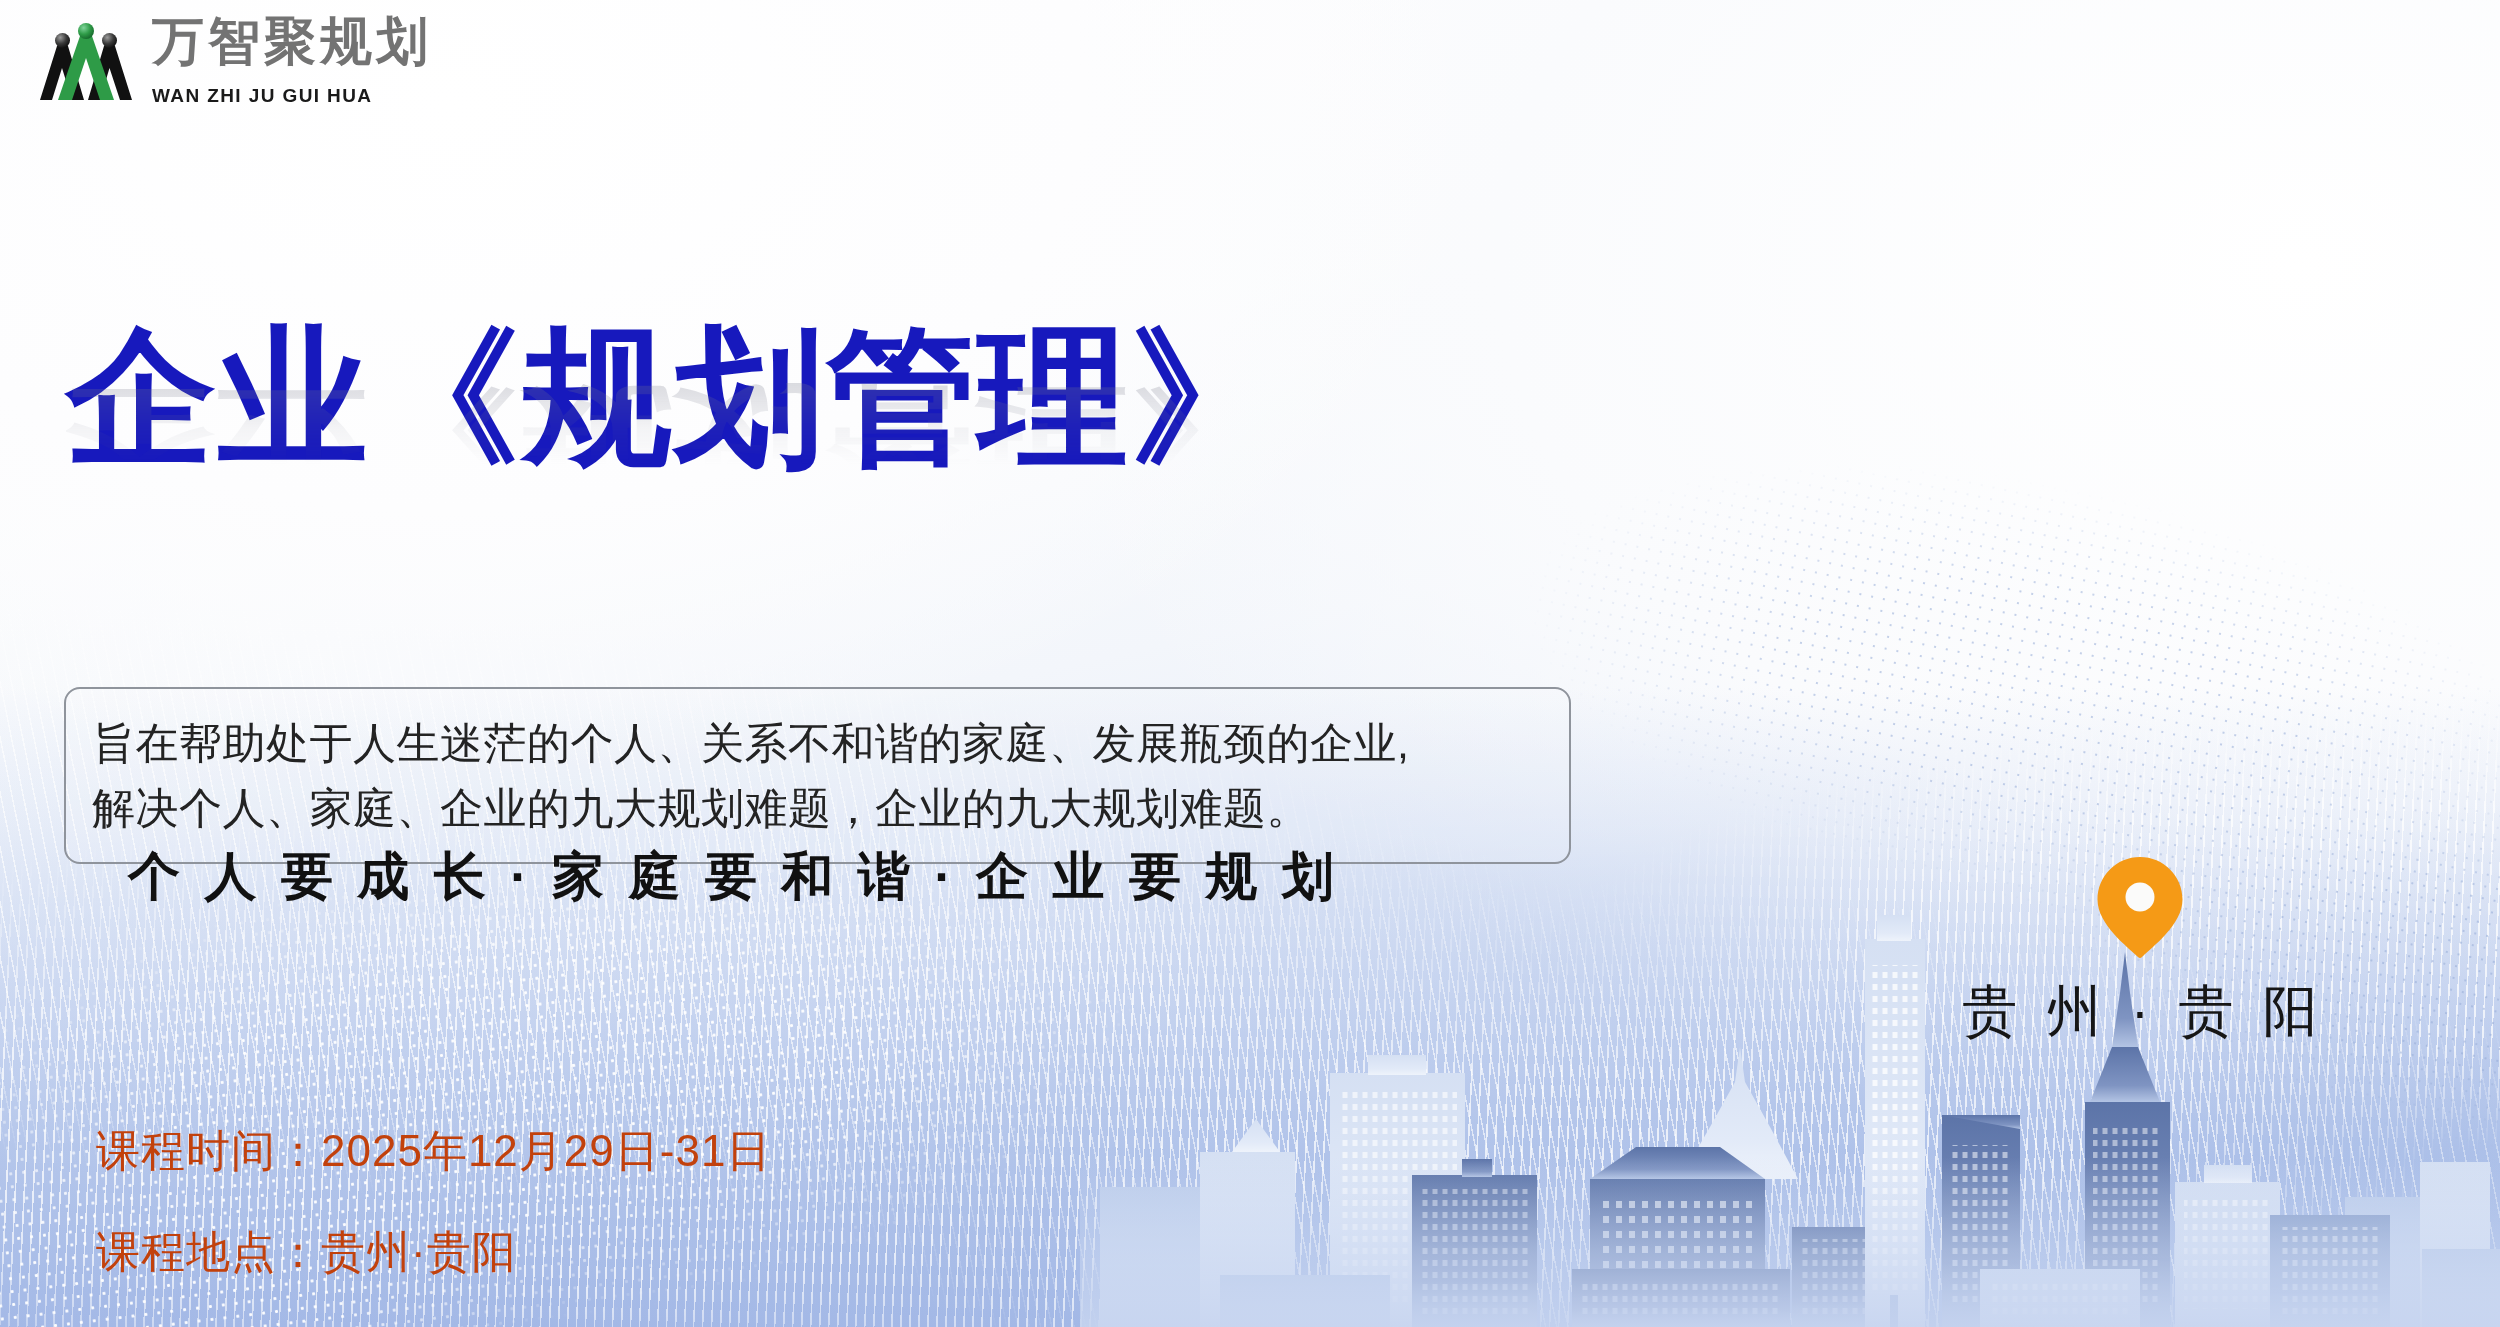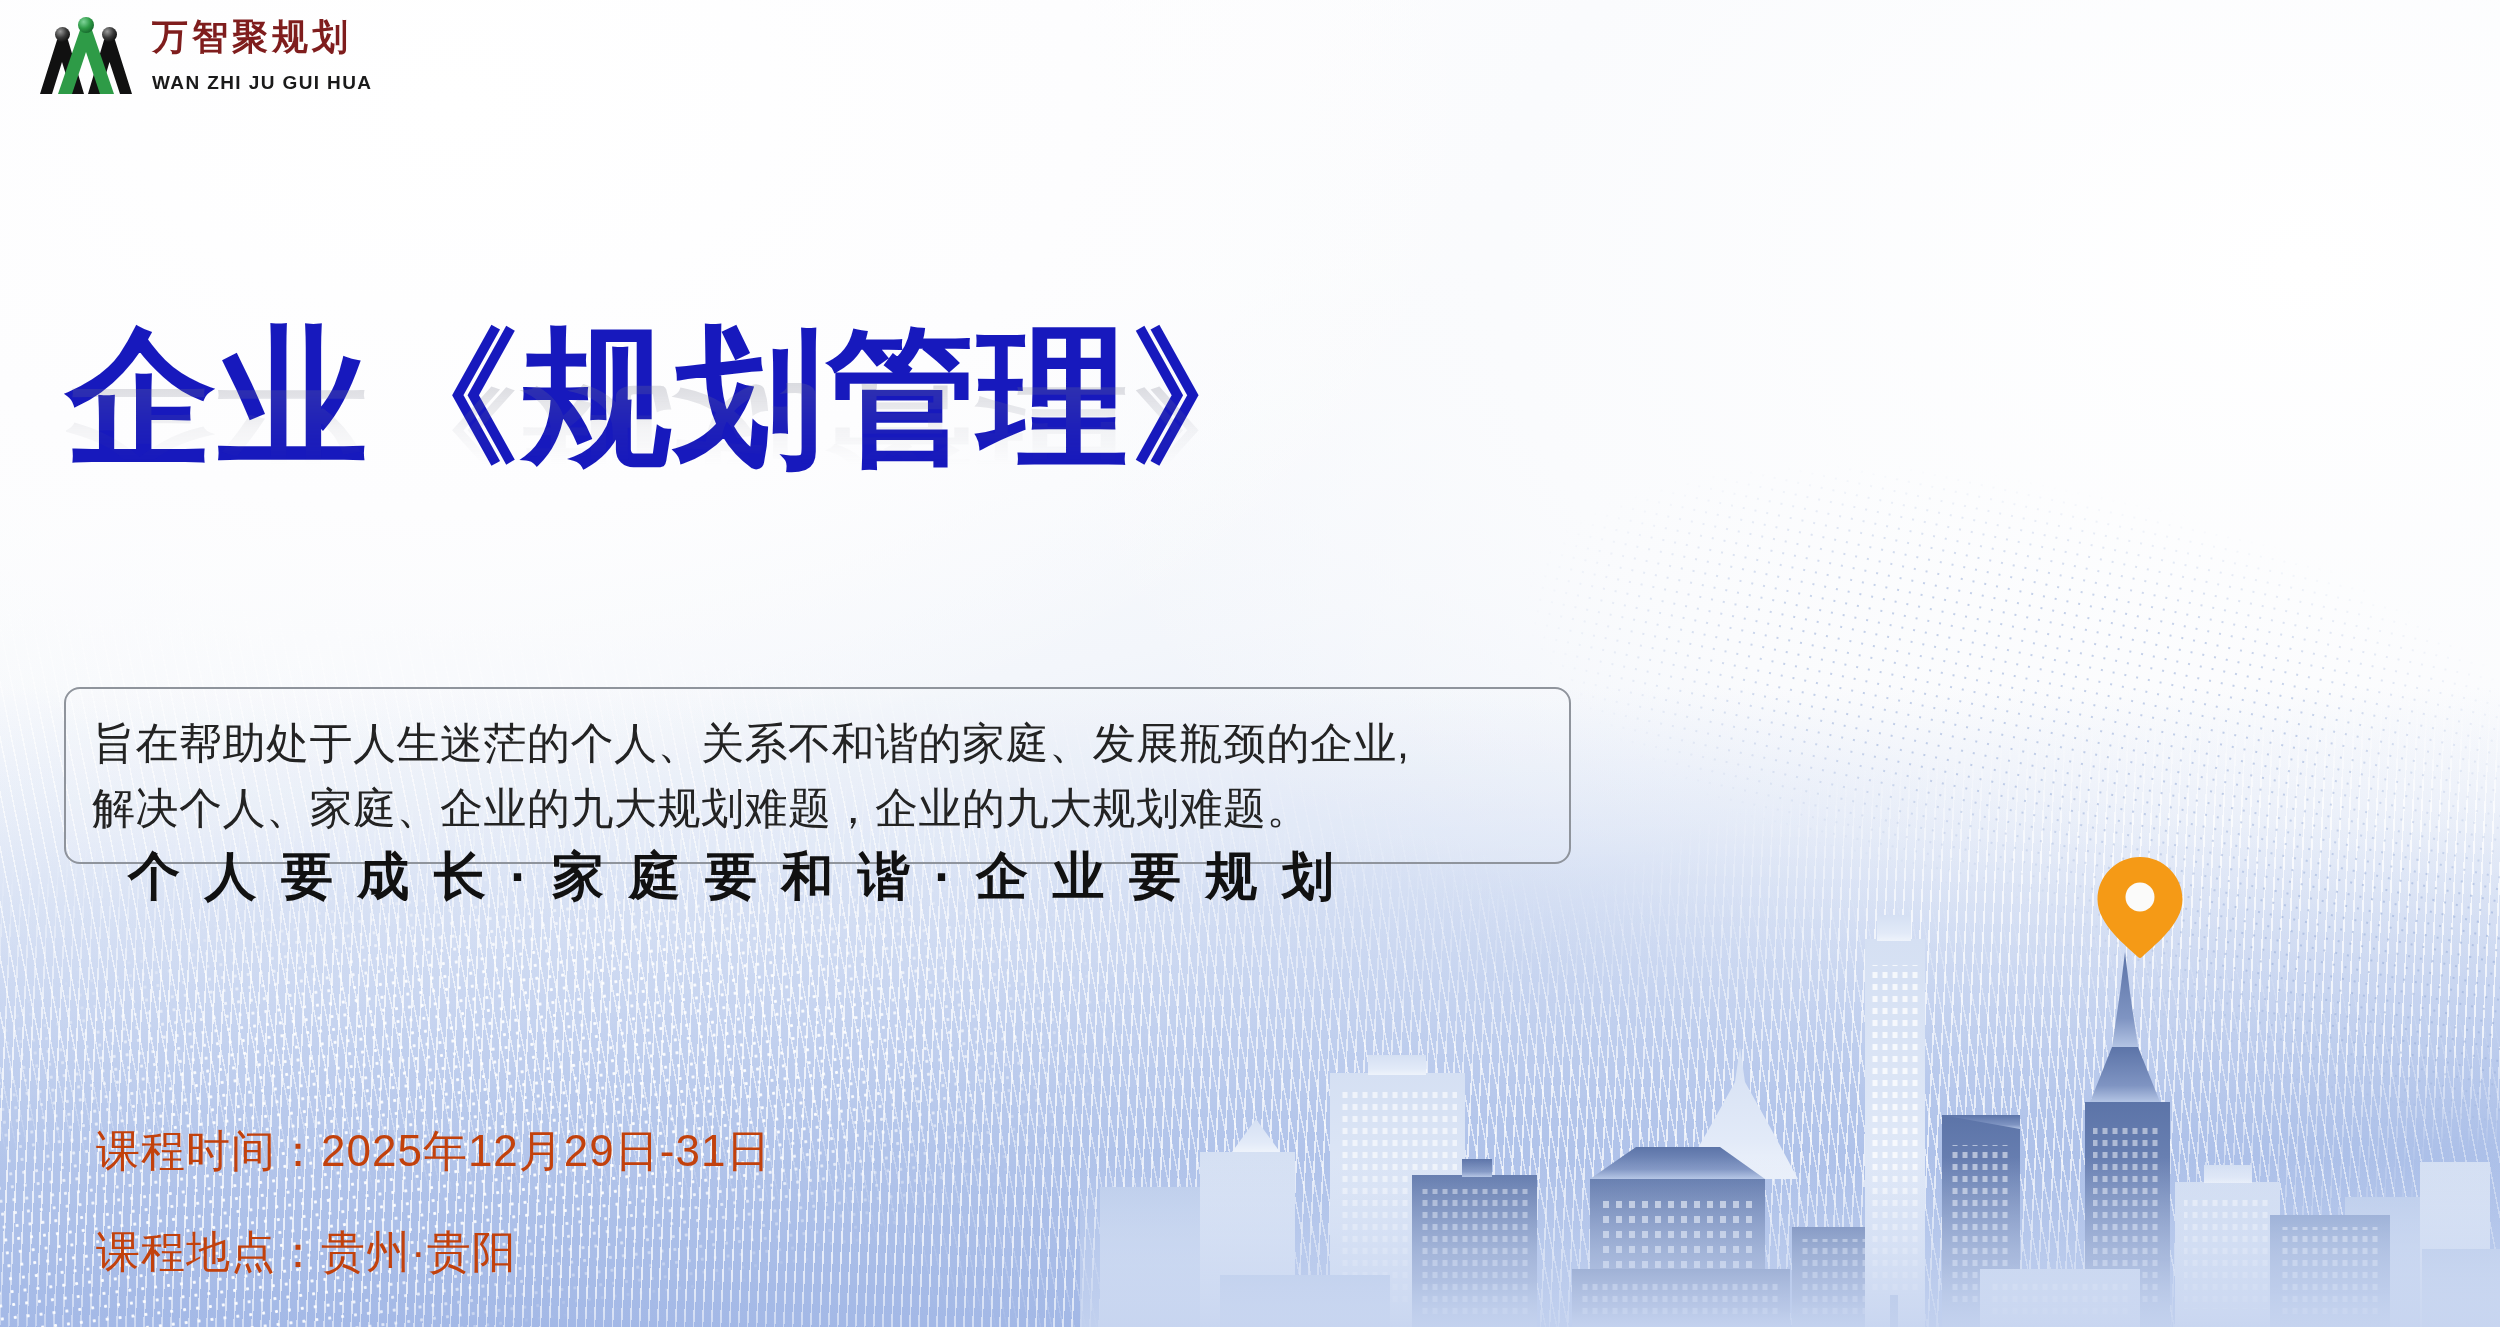--- a/index.html
+++ b/index.html
@@ -145,24 +145,24 @@
     left: 32px;
     top: 16px;
     display: flex;
     align-items: center;
     gap: 12px;
   }
   .logo-mark { width: 108px; height: 78px; flex: none; }
   .logo-text { display: flex; flex-direction: column; line-height: 1; }
   .logo-cn {
     font-family: "Liberation Serif", "DejaVu Serif", serif;
-    font-size: 36px;
+    font-size: 52px;
     font-weight: 700;
     letter-spacing: 4px;
-    color: #7f1d1d;
+    color: #737373;
   }
   .logo-en {
     font-family: "Liberation Sans", sans-serif;
     font-size: 19px;
     font-weight: 700;
     letter-spacing: 1.4px;
     color: #1a1a1a;
     margin-top: 18px;
   }
 
@@ -415,20 +415,21 @@
 
   <div class="tagline">个 人 要 成 长 · 家 庭 要 和 谐 · 企 业 要 规 划</div>
 
   <div class="location-badge">
     <span class="pin">
       <svg viewBox="0 0 90 104" xmlns="http://www.w3.org/2000/svg">
         <path d="M45 2 C21.5 2 2.5 21 2.5 44.5 C2.5 70 33 92 43 102 a2.8 2.8 0 0 0 4 0 C57 92 87.5 70 87.5 44.5 C87.5 21 68.5 2 45 2 Z" fill="#F59A16"></path>
         <circle cx="45" cy="42" r="14.5" fill="#fbfbfa"></circle>
       </svg>
     </span>
+    <span class="location-name">贵 州 · 贵 阳</span>
   </div>
 
   <div class="info-block">
     <div class="info-line">课程时间：2025年12月29日-31日</div>
     <div class="info-line">课程地点：贵州·贵阳</div>
   </div>
 
 </div>
 
 </body></html>

